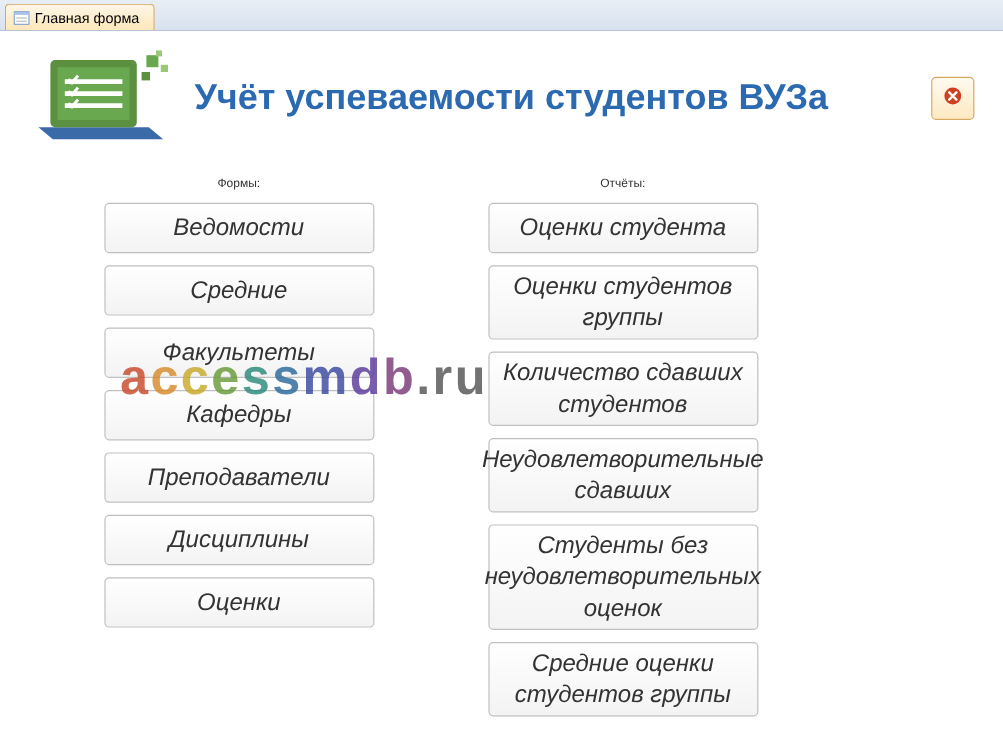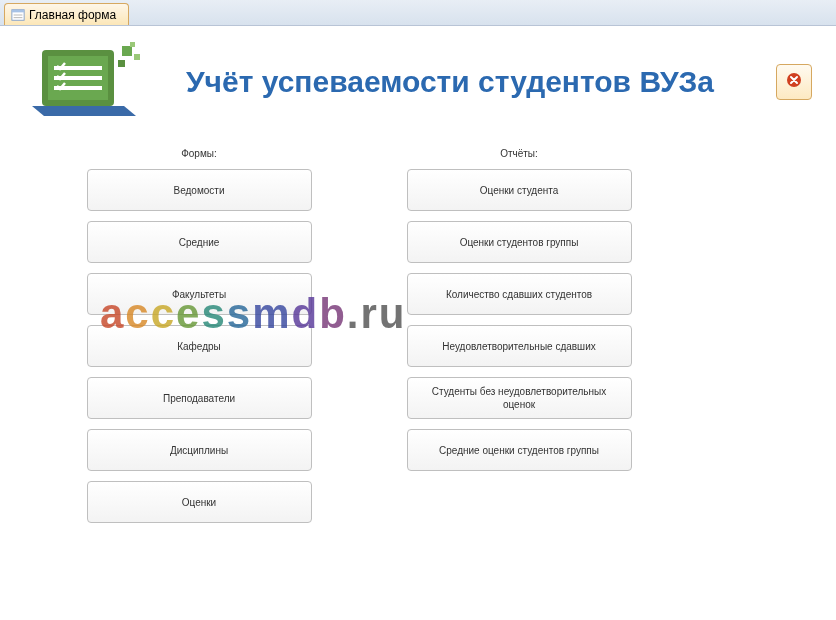--- a/index.html
+++ b/index.html
@@ -60,21 +60,20 @@
       width: 120px;
       height: 88px;
       position: relative;
       flex-shrink: 0;
     }
     .title {
       font-size: 30px;
       font-weight: bold;
       color: #2b69b0;
       flex: 1;
-      text-align: center;
     }
     .close-btn {
       width: 36px;
       height: 36px;
       border: 1px solid #d6a860;
       border-radius: 4px;
       background: linear-gradient(#fffaf0, #fde9c2);
       display: flex;
       align-items: center;
       justify-content: center;
@@ -99,30 +98,31 @@
       color: #333;
       margin-bottom: 10px;
       text-align: center;
     }
     .nav-btn {
       width: 225px;
       min-height: 42px;
       border: 1px solid #bfbfbf;
       border-radius: 4px;
       background: linear-gradient(#ffffff, #f3f3f3);
-      font-size: 10px;
+      font-size: 20px;
       color: #333;
       margin-bottom: 10px;
       cursor: pointer;
       display: flex;
       align-items: center;
       justify-content: center;
       text-align: center;
       padding: 4px 8px;
       line-height: 1.3;
+      font-style: italic;
     }
     .watermark {
       position: absolute;
       top: 264px;
       left: 100px;
       font-size: 42px;
       font-weight: bold;
       letter-spacing: 2px;
       pointer-events: none;
       opacity: 0.82;

